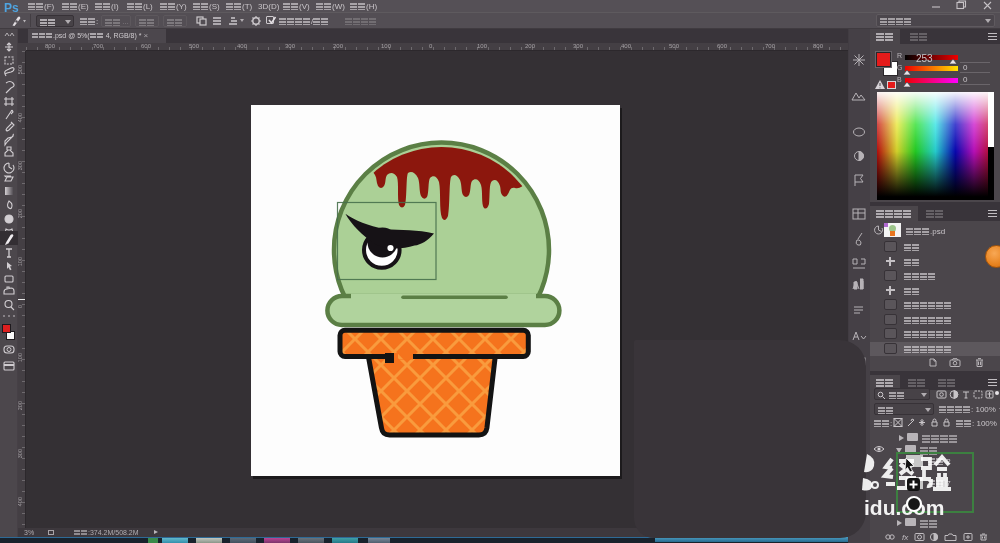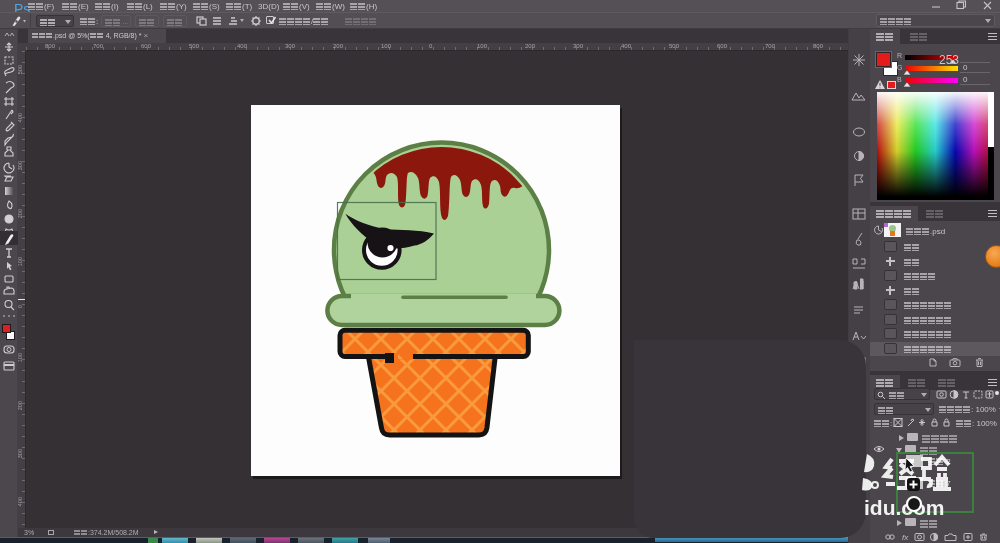--- a/index.html
+++ b/index.html
@@ -43,21 +43,21 @@
 .wm{color:rgba(255,255,255,.93)}
 .car{display:inline-block;width:0;height:0;border-left:3px solid transparent;border-right:3px solid transparent;border-top:4px solid #b0acb0}
 .bars{display:inline-block;width:9px;height:7px;background:repeating-linear-gradient(to bottom,#c2bec2 0 1px,rgba(0,0,0,0) 1px 3px)}
 .tri-r{display:inline-block;width:0;height:0;border-top:3.5px solid transparent;border-bottom:3.5px solid transparent;border-left:5px solid #b8b4b8}
 .tri-d{display:inline-block;width:0;height:0;border-left:3.5px solid transparent;border-right:3.5px solid transparent;border-top:5px solid #b8b4b8}
 </style></head>
 <body>
 <div id="stage">
 
 <div class="abs" id="menubar"></div>
-<div class="abs" style="left:14px;top:1px;color:#4fa4e0;font-size:14px;font-weight:normal">Ps</div>
+<div class="abs" style="left:4px;top:1px;color:#4fa4e0;font-size:12px;font-weight:bold">Ps</div>
 <div class="abs txt" style="left:28px;top:2px"><i class="z z7"></i><i class="z z7"></i>(F)</div>
 <div class="abs txt" style="left:62px;top:2px"><i class="z z7"></i><i class="z z7"></i>(E)</div>
 <div class="abs txt" style="left:95px;top:2px"><i class="z z7"></i><i class="z z7"></i>(I)</div>
 <div class="abs txt" style="left:127px;top:2px"><i class="z z7"></i><i class="z z7"></i>(L)</div>
 <div class="abs txt" style="left:160px;top:2px"><i class="z z7"></i><i class="z z7"></i>(Y)</div>
 <div class="abs txt" style="left:193px;top:2px"><i class="z z7"></i><i class="z z7"></i>(S)</div>
 <div class="abs txt" style="left:226px;top:2px"><i class="z z7"></i><i class="z z7"></i>(T)</div>
 <div class="abs txt" style="left:258px;top:2px">3D(D)</div>
 <div class="abs txt" style="left:283px;top:2px"><i class="z z7"></i><i class="z z7"></i>(V)</div>
 <div class="abs txt" style="left:316px;top:2px"><i class="z z7"></i><i class="z z7"></i>(W)</div>
@@ -327,21 +327,21 @@
 <div class="abs ptab on" style="left:870px;top:29px"><i class="z z8"></i><i class="z z8"></i></div>
 <div class="abs ptab off" style="left:904px;top:29px"><i class="z z8" style="opacity:.45"></i><i class="z z8" style="opacity:.45"></i></div>
 <div class="abs bars" style="left:988px;top:33px"></div>
 <div class="abs" style="left:883px;top:61px;width:15px;height:15px;background:#fff;border:1px solid #2a262a"></div>
 <div class="abs" style="left:876px;top:52px;width:15px;height:15px;background:#e41b1b;border:1px solid #2a262a;box-shadow:0 0 0 1px #6a656a"></div>
 <div class="abs" style="left:897px;top:52px;color:#b8b4b8;font-size:7px">R</div>
     <div class="abs" style="left:905px;top:55px;width:53px;height:5px;background:linear-gradient(to right,#000,#e00)"></div>
 <svg class="abs" style="left:948px;top:59px" width="10" height="6">
       <path d="M5 0 L9 5 L1 5 Z" fill="#e8e4e8" stroke="#403c40" stroke-width=".7"></path>
     </svg>
-<div class="abs txt" style="left:939px;top:53px;font-size:12px;color:#c8c4c8">253</div>
+<div class="abs txt" style="left:916px;top:53px;font-size:10px;color:#c8c4c8">253</div>
 <div class="abs" style="left:960px;top:62px;width:30px;height:1px;background:#6a656a"></div>
 <div class="abs" style="left:897px;top:64px;color:#b8b4b8;font-size:7px">G</div>
     <div class="abs" style="left:905px;top:66px;width:53px;height:5px;background:linear-gradient(to right,#e00,#ffe400)"></div>
 <svg class="abs" style="left:902px;top:70px" width="10" height="6">
       <path d="M5 0 L9 5 L1 5 Z" fill="#e8e4e8" stroke="#403c40" stroke-width=".7"></path>
     </svg>
 <div class="abs txt" style="left:963px;top:63px;font-size:8px;color:#c8c4c8">0</div>
 <div class="abs" style="left:960px;top:72px;width:30px;height:1px;background:#6a656a"></div>
 <div class="abs" style="left:897px;top:76px;color:#b8b4b8;font-size:7px">B</div>
     <div class="abs" style="left:905px;top:78px;width:53px;height:5px;background:linear-gradient(to right,#e00,#f0f)"></div>

